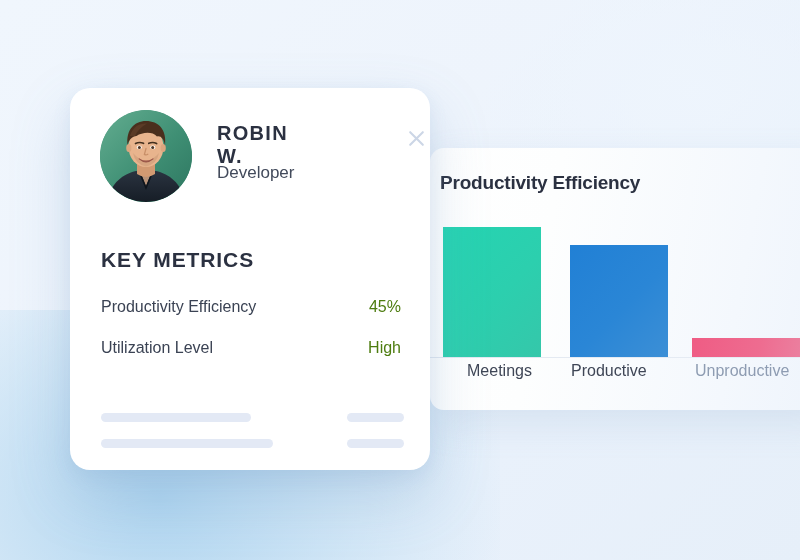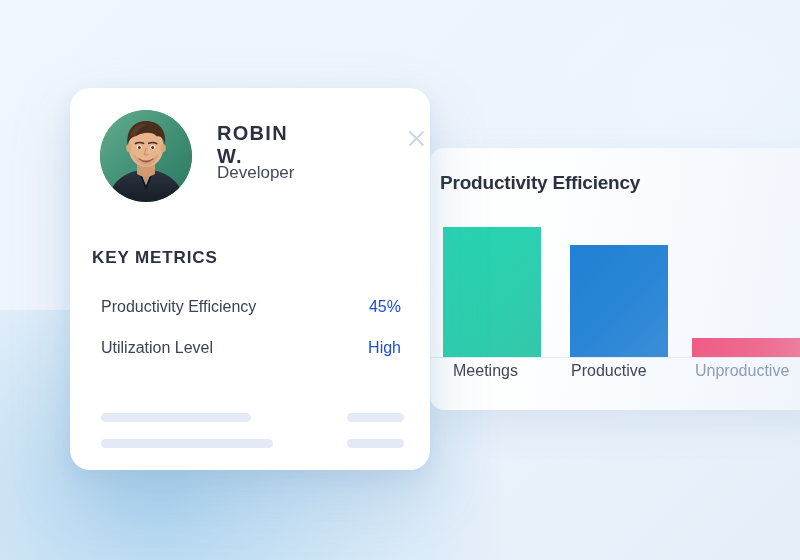--- a/index.html
+++ b/index.html
@@ -47,21 +47,21 @@
   }
   .bar { position:absolute; bottom:1px; }
   .bar-meetings { left:13px;  width:98px;  height:130px;
     background:linear-gradient(135deg,#25d4b2 0%,#2ccfae 55%,#35c7aa 100%); }
   .bar-productive { left:140px; width:98px; height:112px;
     background:linear-gradient(135deg,#2180d5 0%,#2a86d6 55%,#3c8fd6 100%); }
   .bar-unproductive { left:262px; width:123px; height:19px;
     background:linear-gradient(100deg,#ef5c84 0%,#ee6c90 55%,#ea86a4 100%); }
   .xlabels { position:absolute; left:0; top:214px; width:400px; height:30px; }
   .xlabel { position:absolute; font-size:16px; color:#3f4656; white-space:nowrap; }
-  .xl-0 { left:23px; }
+  .xl-0 { left:37px; }
   .xl-1 { left:141px; }
   .xl-2 { left:259px; color:#8e9cb2;margin-left:6px; }
 
   
   .profile-card {
     position:absolute;
     left:70px; top:88px; width:360px; height:382px;
     background:#ffffff;
     border-radius:20px;
     box-shadow:0 26px 58px rgba(110,150,195,.26), 0 6px 18px rgba(110,150,195,.12);
@@ -85,30 +85,30 @@
     font-size:17px; color:#424a5b;
   }
   .close-btn {
     position:absolute; left:303px; top:15px;
     width:26px; height:26px; cursor:pointer;
     display:flex; align-items:center; justify-content:center;
   }
   .close-btn svg { display:block; }
 
   .section-title {
-    position:absolute; left:22px; top:160px;
-    font-size:17px; font-weight:bold; letter-spacing:.9px; color:#2b3141;
+    position:absolute; left:31px; top:160px;
+    font-size:21px; font-weight:bold; letter-spacing:.9px; color:#2b3141;
   }
   .metrics { position:absolute; left:31px; top:198px; width:300px; }
   .metric-row {
     position:relative; height:41px;
     display:flex; align-items:center; justify-content:space-between;
   }
   .metric-label { font-size:16px; color:#3b4354; }
-  .metric-value { font-size:16px; color:#1d4ed8; }
+  .metric-value { font-size:16px; color:#4d7c0f; }
   .metric-row.highlight .metric-label,
   .metric-row.highlight .metric-value { font-weight:bold; color:#222836; }
   .metric-row.highlight .metric-value { font-size:17px; }
 
   .skeleton-group { position:absolute; left:31px; top:325px; width:303px; }
   .sk-row { position:relative; height:26px; }
   .sk-bar { position:absolute; top:0; height:9px; border-radius:5px; background:#e3e9f5; }
   .sk-a { left:0; width:150px; }
   .sk-b { left:0; width:172px; }
   .sk-c { left:246px; width:57px; }

